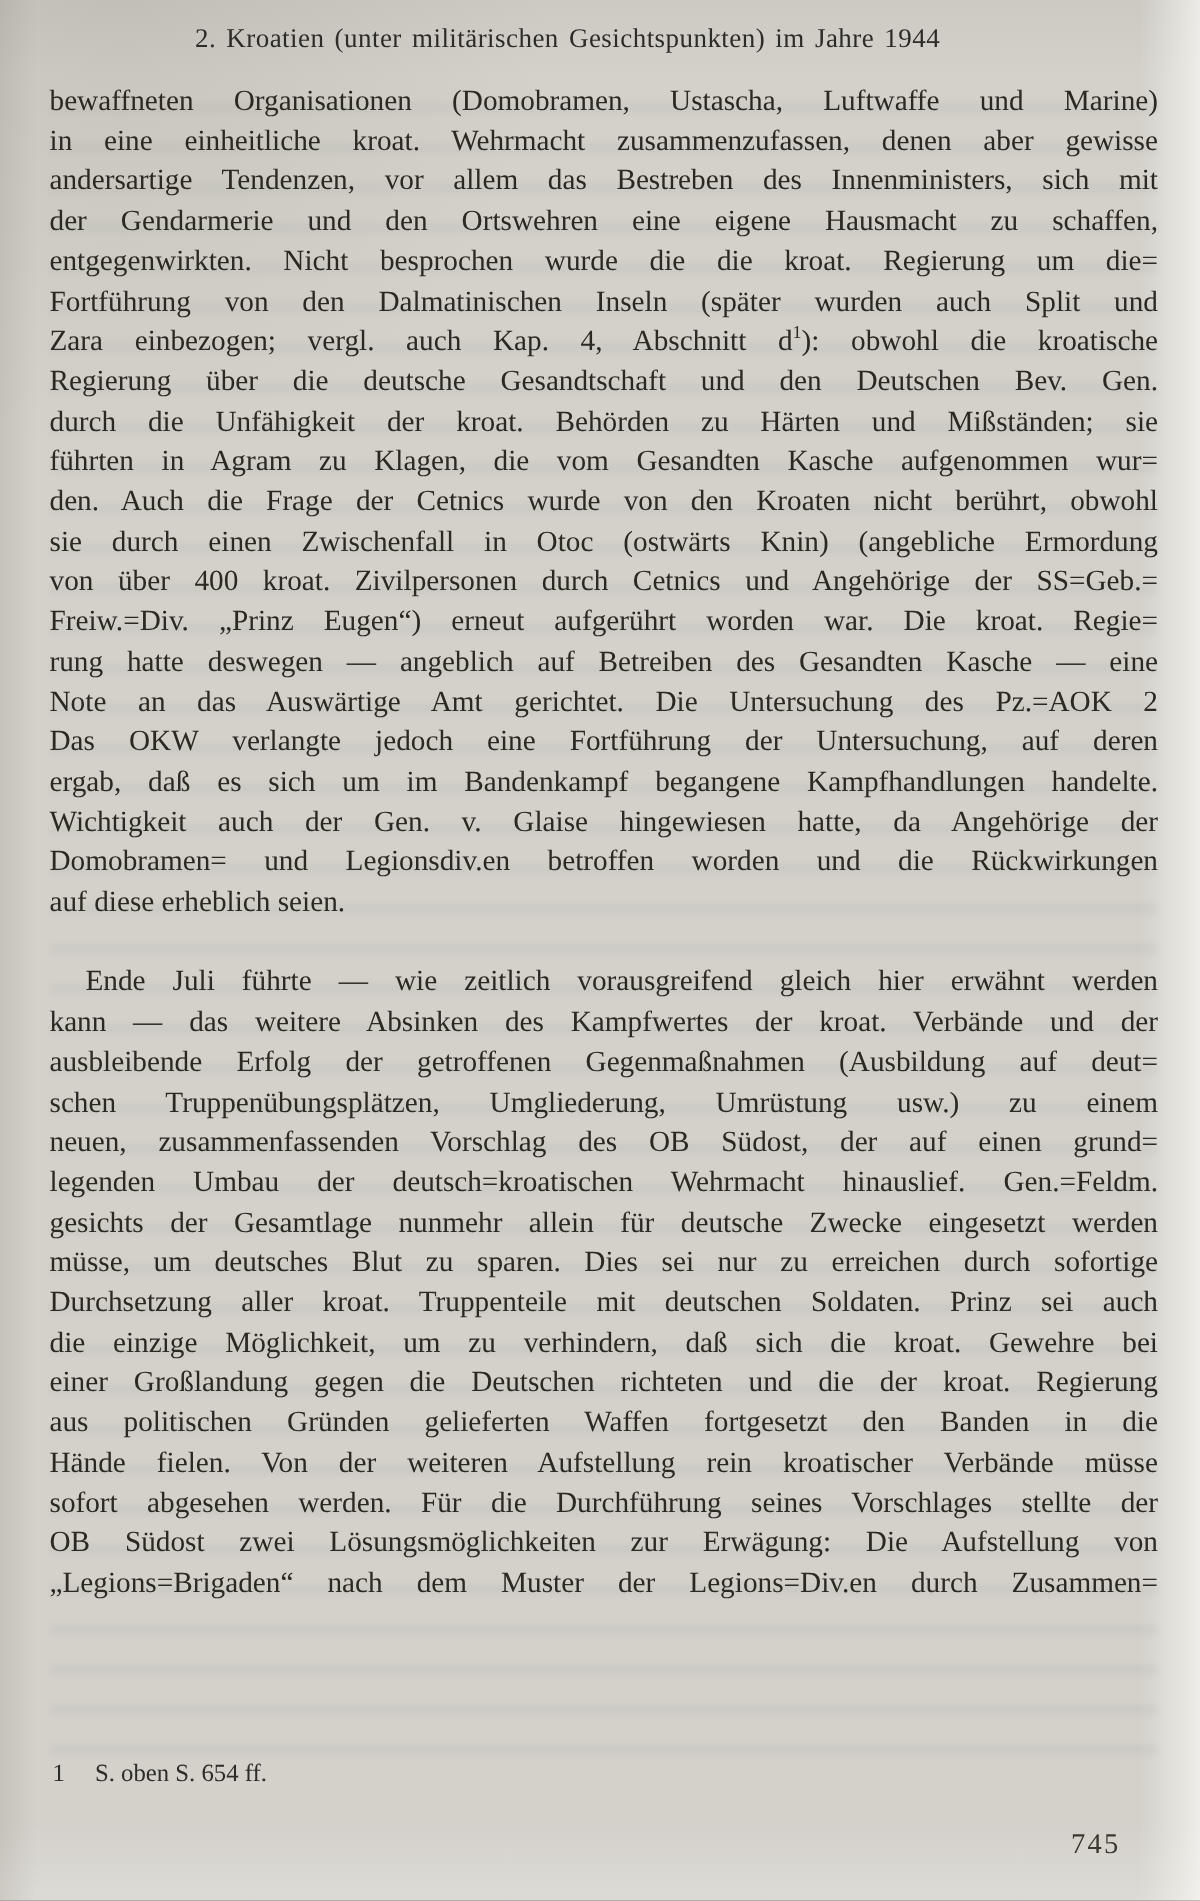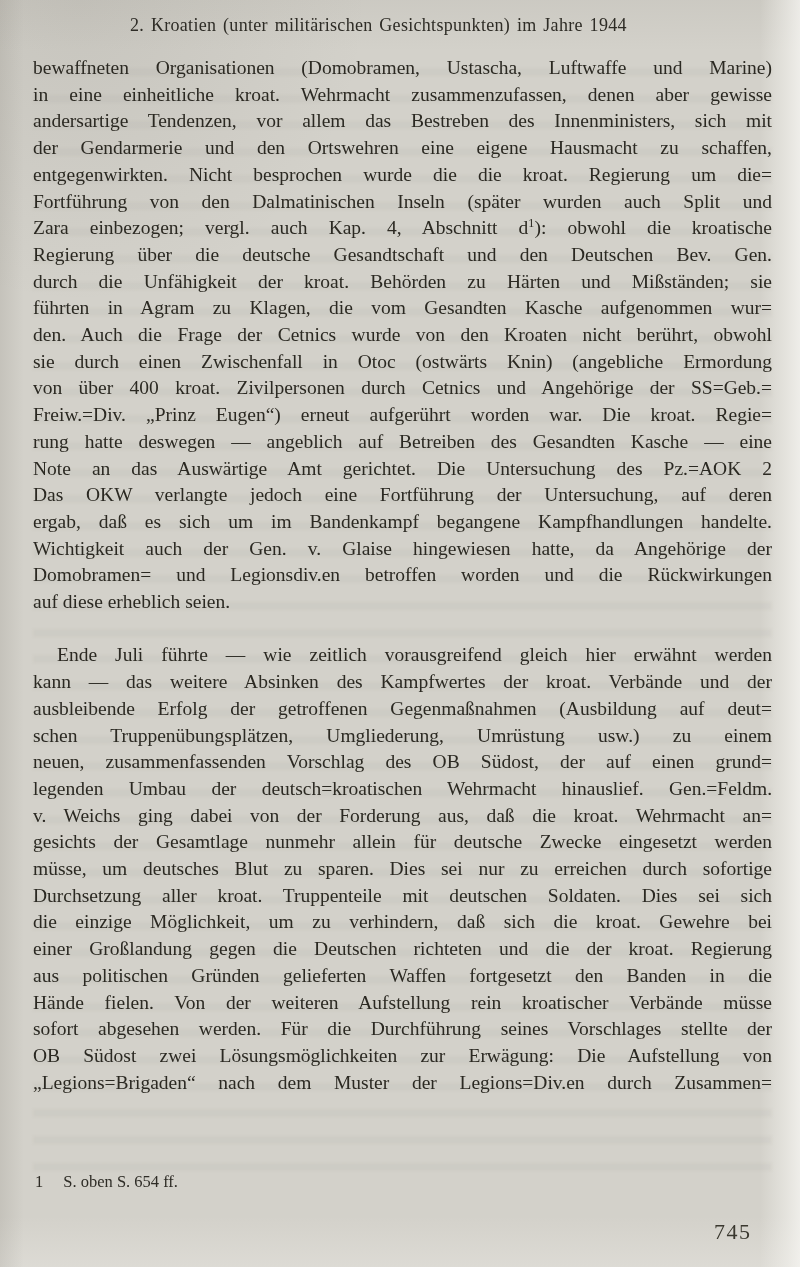--- a/index.html
+++ b/index.html
@@ -60,21 +60,21 @@
   .footnote {
     position: absolute;
     left: 35px; top: 1172px;
     font-size: 16.5px;
     color: #2e2c26;
   }
   .footnote .marker { margin-right: 20px; }
   .page-number {
     position: absolute;
     left: 714px; top: 1219px;
-    font-size: 22px;
+    font-size: 19px;
     letter-spacing: 1.5px;
     color: #3a382f;
   }
 </style>
 </head>
 <body>
 
 <div class="page">
   <div class="running-header">2. Kroatien (unter militärischen Gesichtspunkten) im Jahre 1944</div>
 
@@ -102,24 +102,23 @@
         <div class="line"><span>Domobramen= und Legionsdiv.en betroffen worden und die Rückwirkungen</span></div>
         <div class="line last"><span>auf diese erheblich seien.</span></div>
       </div>
       <div class="paragraph indent">
         <div class="line"><span>Ende Juli führte — wie zeitlich vorausgreifend gleich hier erwähnt werden</span></div>
         <div class="line"><span>kann — das weitere Absinken des Kampfwertes der kroat. Verbände und der</span></div>
         <div class="line"><span>ausbleibende Erfolg der getroffenen Gegenmaßnahmen (Ausbildung auf deut=</span></div>
         <div class="line"><span>schen Truppenübungsplätzen, Umgliederung, Umrüstung usw.) zu einem</span></div>
         <div class="line"><span class="em">neuen, zusammenfassenden Vorschlag des OB Südost, der auf einen grund=</span></div>
         <div class="line"><span class="em">legenden Umbau der deutsch=kroatischen Wehrmacht</span><span> hinauslief. Gen.=Feldm.</span></div>
-        <div class="line"><span>v. Weichs ging dabei von der Forderung aus, daß die kroat. Wehrmacht an=</span></div>
         <div class="line"><span>gesichts der Gesamtlage nunmehr allein für deutsche Zwecke eingesetzt werden</span></div>
         <div class="line"><span>müsse, um deutsches Blut zu sparen. Dies sei nur zu erreichen durch sofortige</span></div>
-        <div class="line"><span>Durchsetzung aller kroat. Truppenteile mit deutschen Soldaten. Dies sei sich</span></div>
+        <div class="line"><span>Durchsetzung aller kroat. Truppenteile mit deutschen Soldaten. Prinz sei auch</span></div>
         <div class="line"><span>die einzige Möglichkeit, um zu verhindern, daß sich die kroat. Gewehre bei</span></div>
         <div class="line"><span>einer Großlandung gegen die Deutschen richteten und die der kroat. Regierung</span></div>
         <div class="line"><span>aus politischen Gründen gelieferten Waffen fortgesetzt den Banden in die</span></div>
         <div class="line"><span>Hände fielen. Von der weiteren Aufstellung rein kroatischer Verbände müsse</span></div>
         <div class="line"><span>sofort abgesehen werden. Für die Durchführung seines Vorschlages stellte der</span></div>
         <div class="line"><span>OB Südost zwei Lösungsmöglichkeiten zur Erwägung: Die Aufstellung von</span></div>
         <div class="line"><span class="em">„Legions=Brigaden“</span><span> nach dem Muster der Legions=Div.en durch Zusammen=</span></div>
       </div>
     </div>
 

